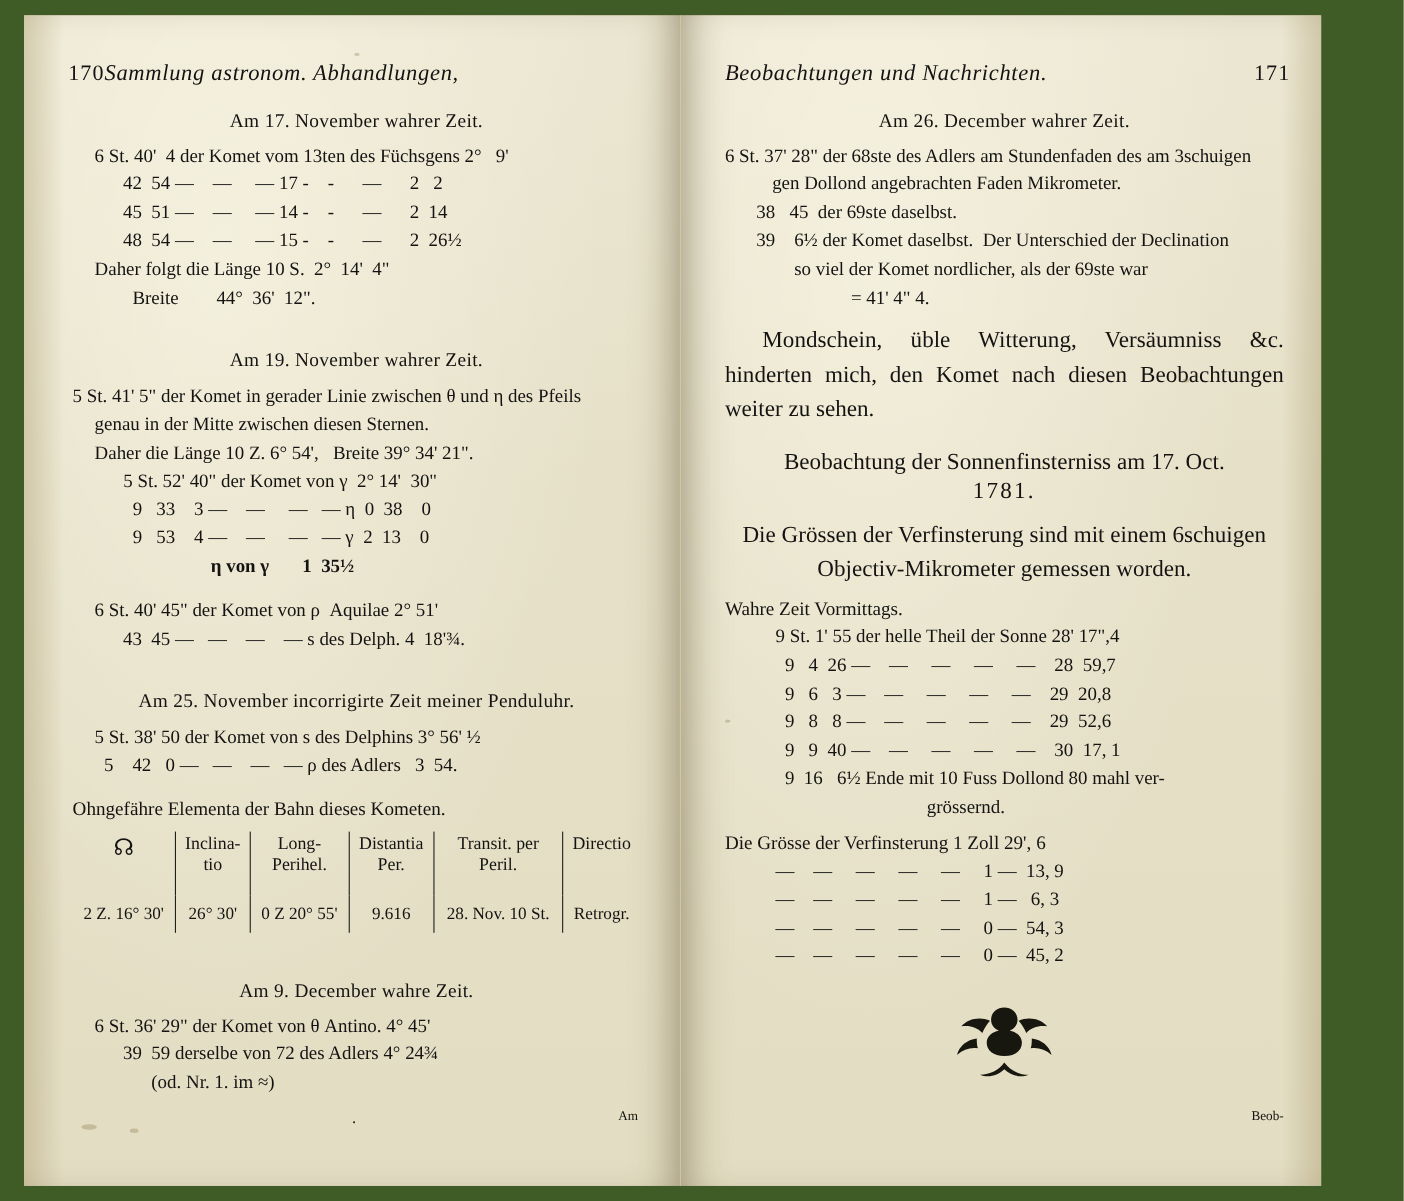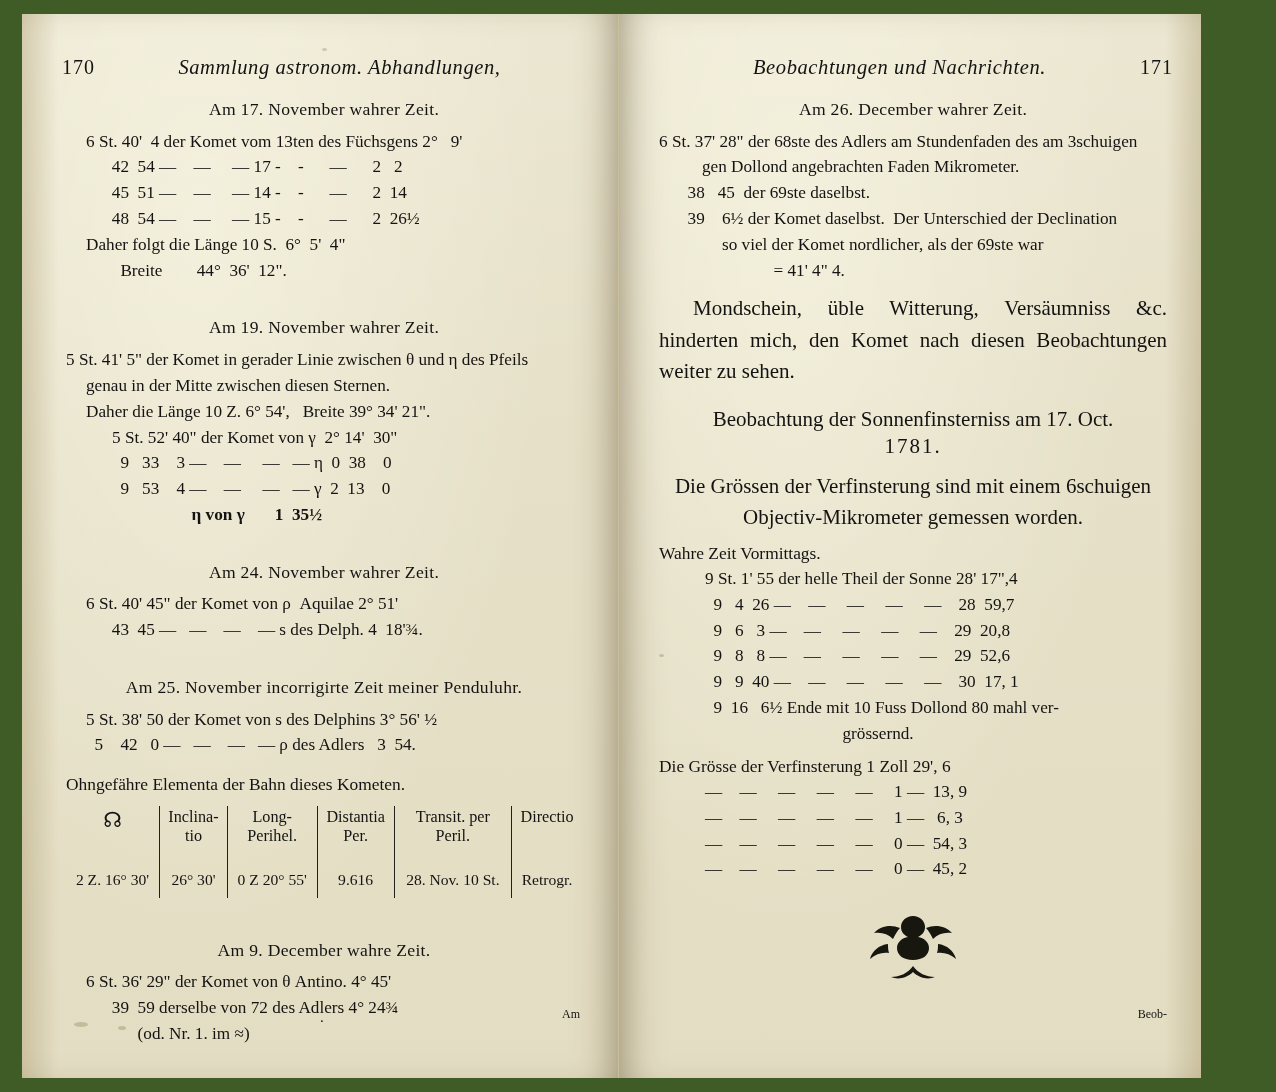--- a/index.html
+++ b/index.html
@@ -66,21 +66,20 @@
   }
   .left .running-head { padding: 0 34px 0 40px; }
   .right .running-head { padding: 0 28px 0 40px; }
   .folio {
     font-family: "Liberation Serif", serif;
     font-size: 20px;
     letter-spacing: 1px;
   }
   .head-title {
     flex: 1;
-    text-align: center;
     font-style: italic;
     font-size: 20.5px;
     letter-spacing: 0.6px;
   }
   .body-col {
     padding: 0 36px 0 44px;
     font-size: 17.4px;
     line-height: 1.46;
   }
   .right .body-col { padding: 0 34px 0 40px; }
@@ -178,37 +177,36 @@
       <span class="head-title">Sammlung astronom. Abhandlungen,</span>
     </div>
 
     <div class="body-col">
 
       <div class="sect-date">Am 17. November wahrer Zeit.</div>
       <div class="obs-line indent1">6 St. 40'  4 der Komet vom 13ten des Füchsgens 2°   9'</div>
       <div class="obs-line indent1">      42  54 —    —     — 17 -    -      —      2   2</div>
       <div class="obs-line indent1">      45  51 —    —     — 14 -    -      —      2  14</div>
       <div class="obs-line indent1">      48  54 —    —     — 15 -    -      —      2  26½</div>
-      <div class="obs-line indent1">Daher folgt die Länge 10 S.  6°  5'  4"</div>
+      <div class="obs-line indent1">Daher folgt die Länge 10 S.  2°  14'  4"</div>
       <div class="obs-line indent1">        Breite        44°  36'  12".</div>
 
       <div class="gap"></div>
 
       <div class="sect-date">Am 19. November wahrer Zeit.</div>
       <div class="obs-line">5 St. 41' 5" der Komet in gerader Linie zwischen θ und η des Pfeils</div>
       <div class="obs-line indent1">genau in der Mitte zwischen diesen Sternen.</div>
       <div class="obs-line indent1">Daher die Länge 10 Z. 6° 54',   Breite 39° 34' 21".</div>
       <div class="obs-line indent2">5 St. 52' 40" der Komet von γ  2° 14'  30"</div>
       <div class="obs-line indent2">  9   33    3 —    —     —   — η  0  38    0</div>
       <div class="obs-line indent2">  9   53    4 —    —     —   — γ  2  13    0</div>
       <div class="obs-line indent3">            η von γ       1  35½</div>
 
       <div class="gap"></div>
 
-      <div class="sect-date">Am 24. November wahrer Zeit.</div>
       <div class="obs-line indent1">6 St. 40' 45" der Komet von ρ  Aquilae 2° 51'</div>
       <div class="obs-line indent1">      43  45 —   —    —    — s des Delph. 4  18'¾.</div>
 
       <div class="gap"></div>
 
       <div class="sect-date">Am 25. November incorrigirte Zeit meiner Penduluhr.</div>
       <div class="obs-line indent1">5 St. 38' 50 der Komet von s des Delphins 3° 56' ½</div>
       <div class="obs-line indent1">  5    42   0 —   —    —   — ρ des Adlers   3  54.</div>
 
       <div class="gap"></div>

